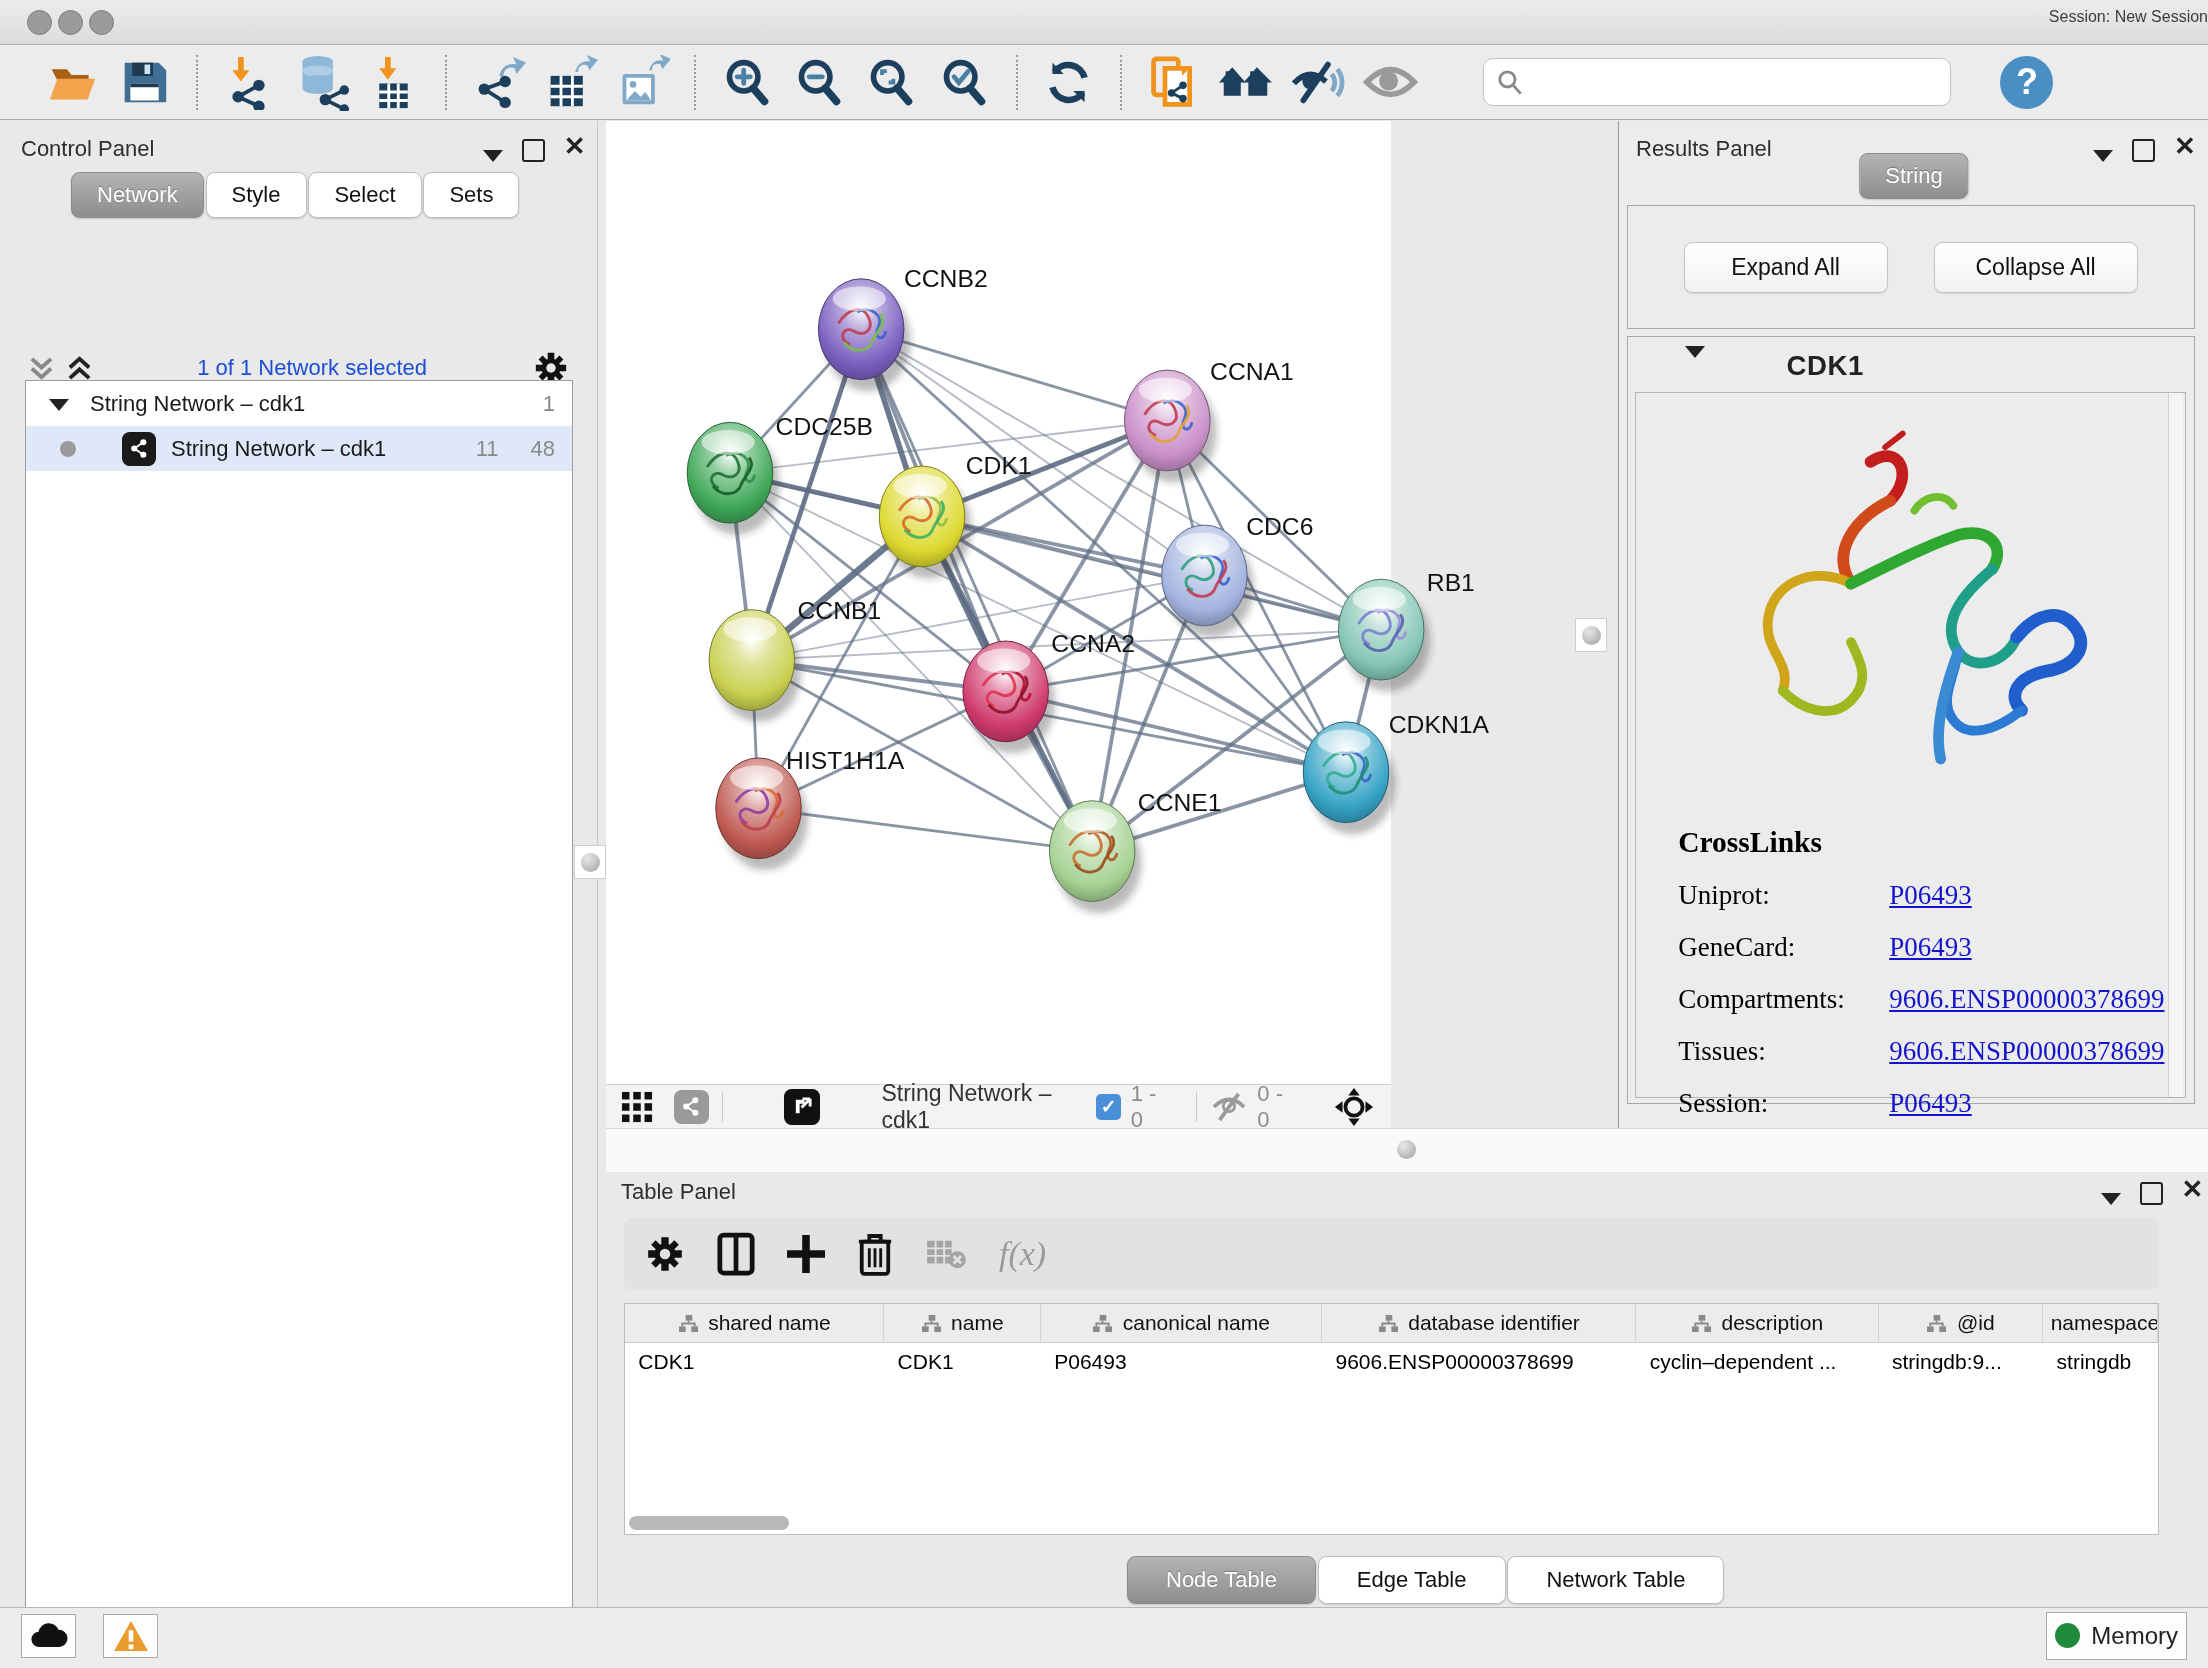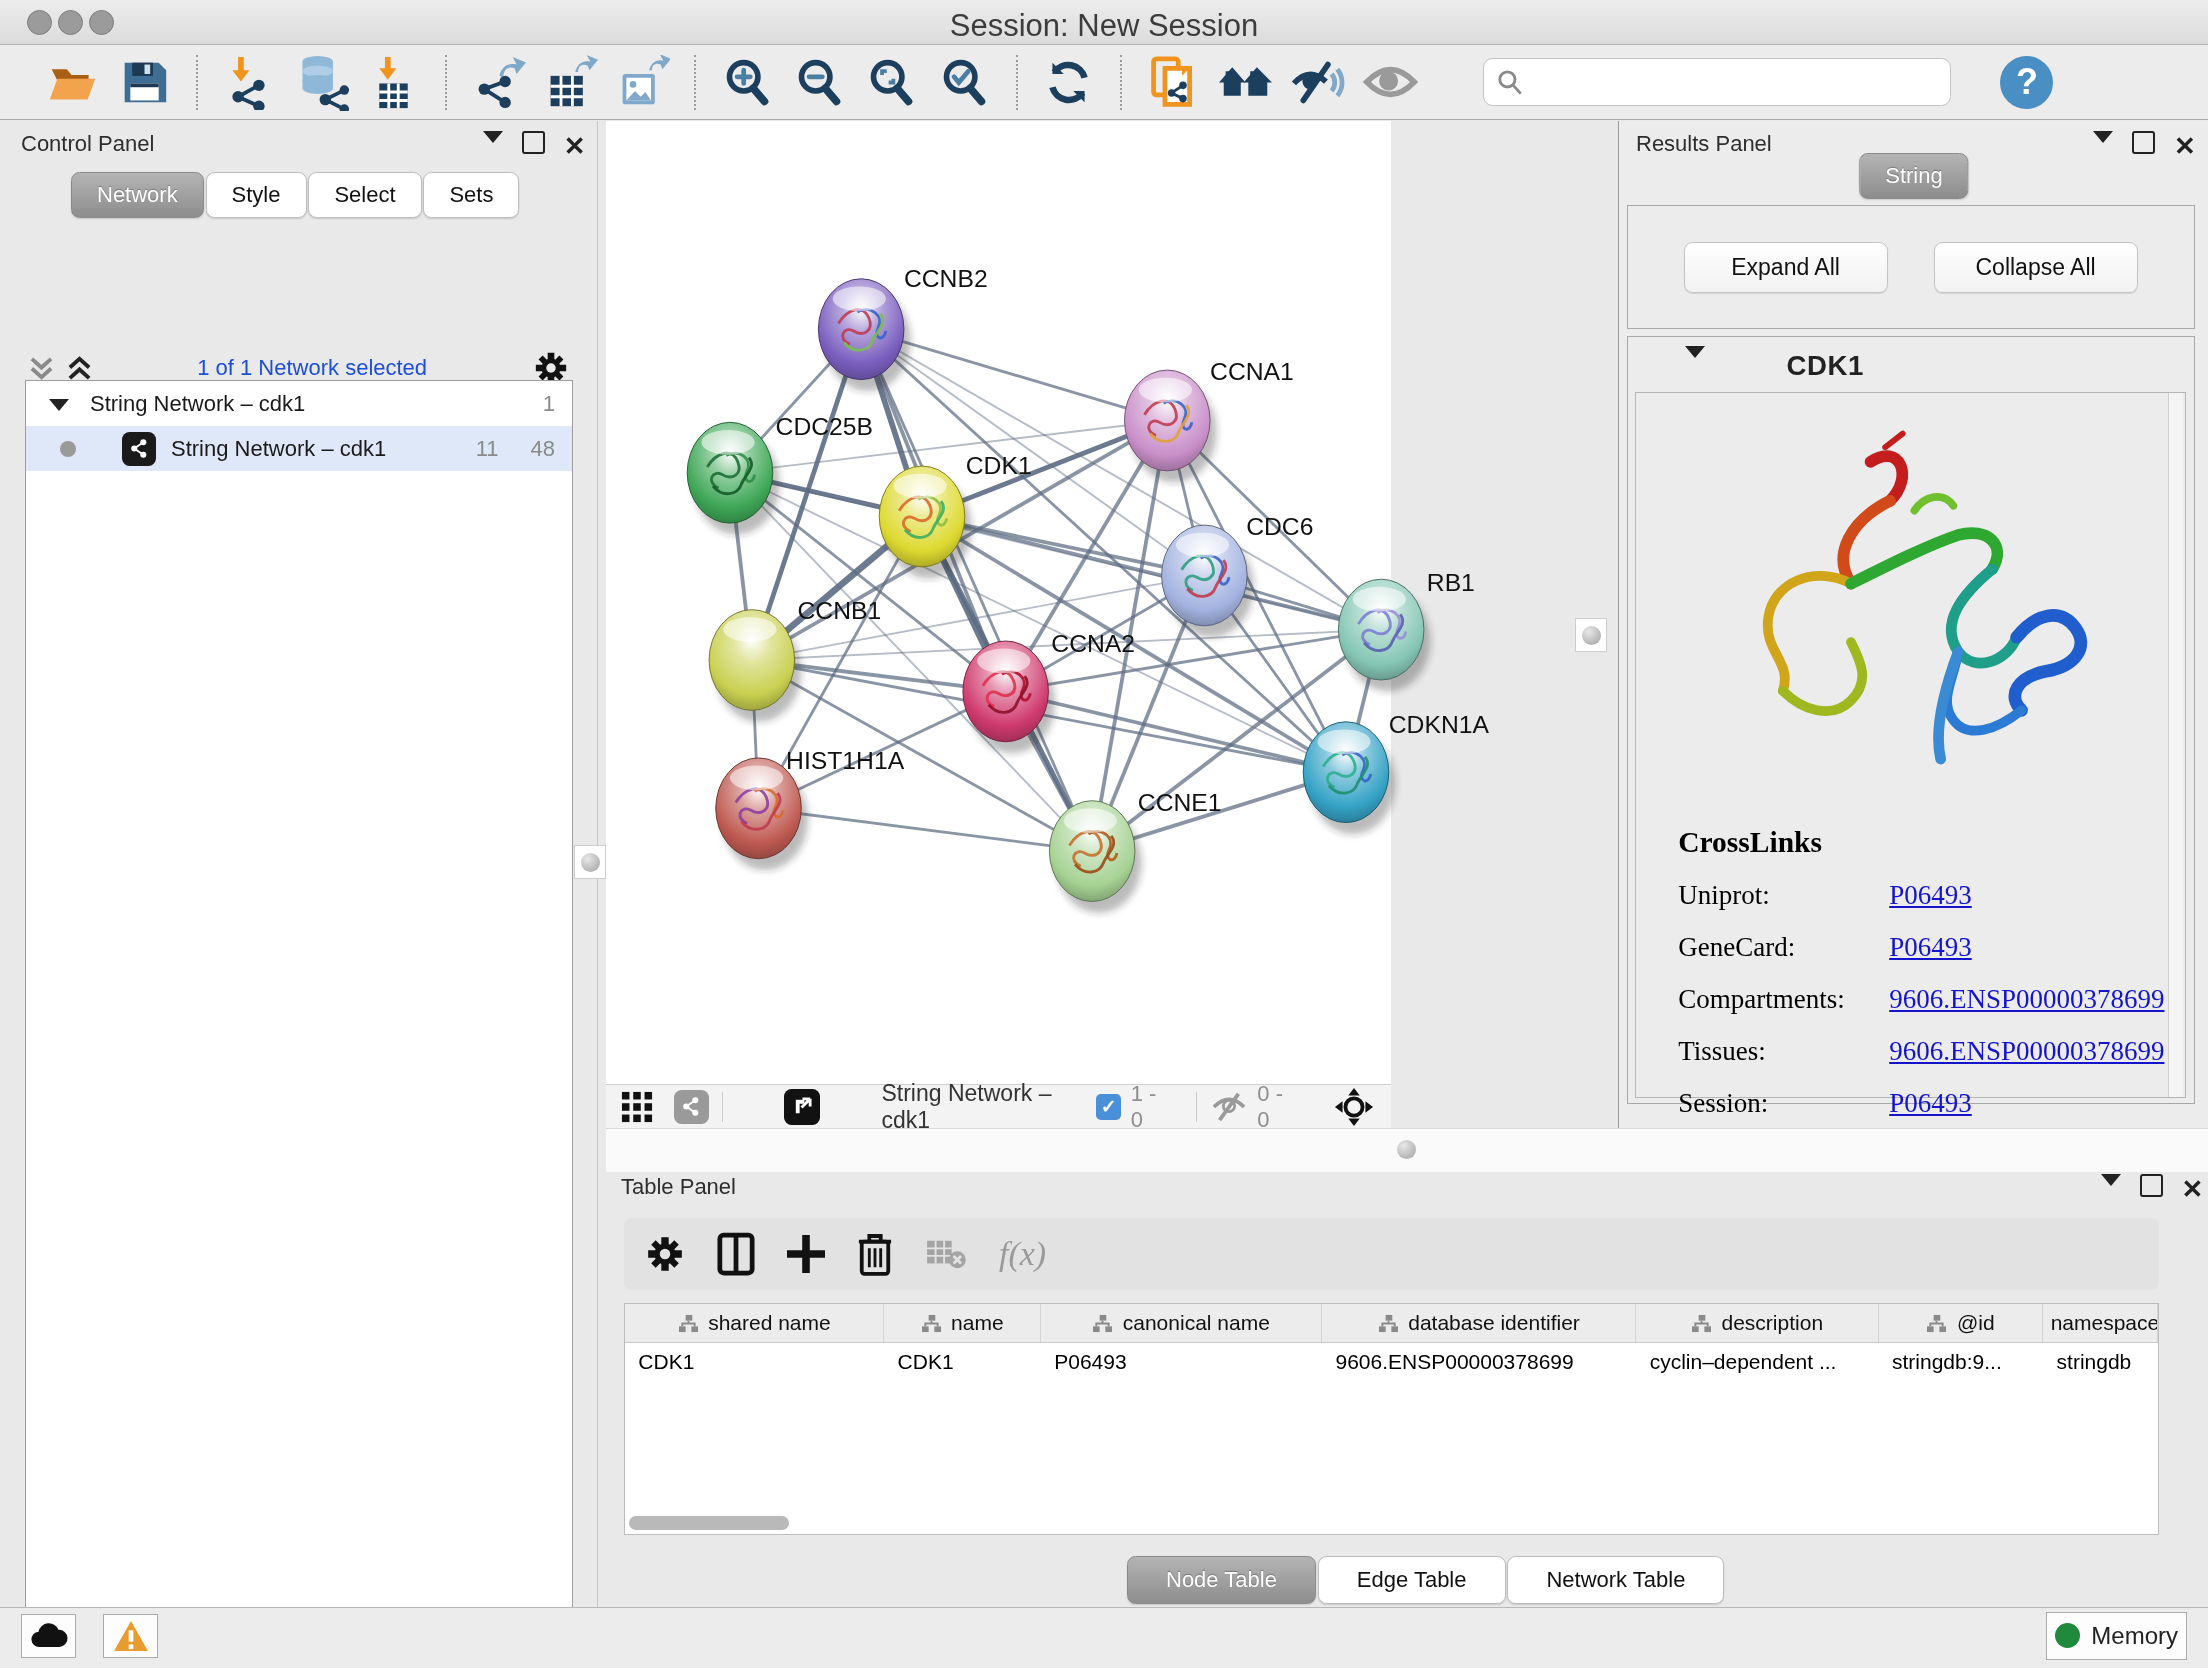--- a/index.html
+++ b/index.html
@@ -7,35 +7,35 @@
     width:2208px;height:1668px;position:relative;overflow:hidden;
     background:#e9e9e9;font-family:"Liberation Sans",sans-serif;color:#222;
     -webkit-font-smoothing:antialiased;
   }
   .abs{position:absolute;}
   
   .titlebar{left:0;top:0;width:2208px;height:44px;
     background:linear-gradient(#ececec,#dcdcdc);border-bottom:1px solid #b2b2b2;}
   .tlight{position:absolute;top:9.5px;width:23px;height:23px;border-radius:50%;
     background:#9b9b9b;border:1px solid #7d7d7d;}
-  .wtitle{position:absolute;top:7.6px;left:0;width:100%;text-align:center;
-    font-size:31px;color:#3c3c3c;}
+  .wtitle{position:absolute;top:7.6px;left:0;width:100%;text-align:right;
+    font-size:16px;color:#3c3c3c;}
   
   .toolbar{left:0;top:45px;width:2208px;height:75px;background:#ececec;
     border-bottom:1px solid #a8a8a8;display:flex;align-items:center;padding-left:36px;box-sizing:border-box;}
   .tbtn{width:59px;height:59px;display:flex;align-items:center;justify-content:center;margin:0 6.7px;}
   .tsep{height:55px;border-left:2.9px dotted #9a9a9a;margin:0 15px;}
   .searchbox{margin-left:57px;width:468px;height:48px;background:#fff;border:1.9px solid #c2c2c2;
     border-radius:9.5px;display:flex;align-items:center;padding-left:11.4px;box-sizing:border-box;}
   .searchbox input{border:none;outline:none;font-size:23px;flex:1;background:transparent;
     font-family:"Liberation Sans",sans-serif;margin-left:7.6px;}
   .helpbtn{margin-left:49px;width:53px;height:53px;border-radius:50%;background:#4a8fc4;
     color:#fff;font-size:36px;font-weight:bold;display:flex;align-items:center;justify-content:center;}
   
-  .phead{display:flex;align-items:flex-start;font-size:22px;color:#2e2e2e;}
+  .phead{display:flex;align-items:flex-end;font-size:22px;color:#2e2e2e;}
   .phead .sp{flex:1;}
   .ph-ico{margin-left:19px;color:#222;display:flex;align-items:center;}
   .ph-sq{width:19px;height:19px;border:2.9px solid #222;border-radius:2.9px;}
   .ph-x{font-size:26px;font-weight:bold;}
   .ph-tri{width:0;height:0;border-left:10.5px solid transparent;border-right:10.5px solid transparent;border-top:12.4px solid #222;}
   
   .cpanel{left:0;top:121px;width:597px;height:1487px;background:#e9e9e9;border-right:1px solid #c6c6c6;}
   .cp-head{position:absolute;left:21px;top:9.5px;right:11.4px;}
   .tabs{position:absolute;display:flex;}
   .tab{height:44px;display:flex;align-items:center;justify-content:center;

